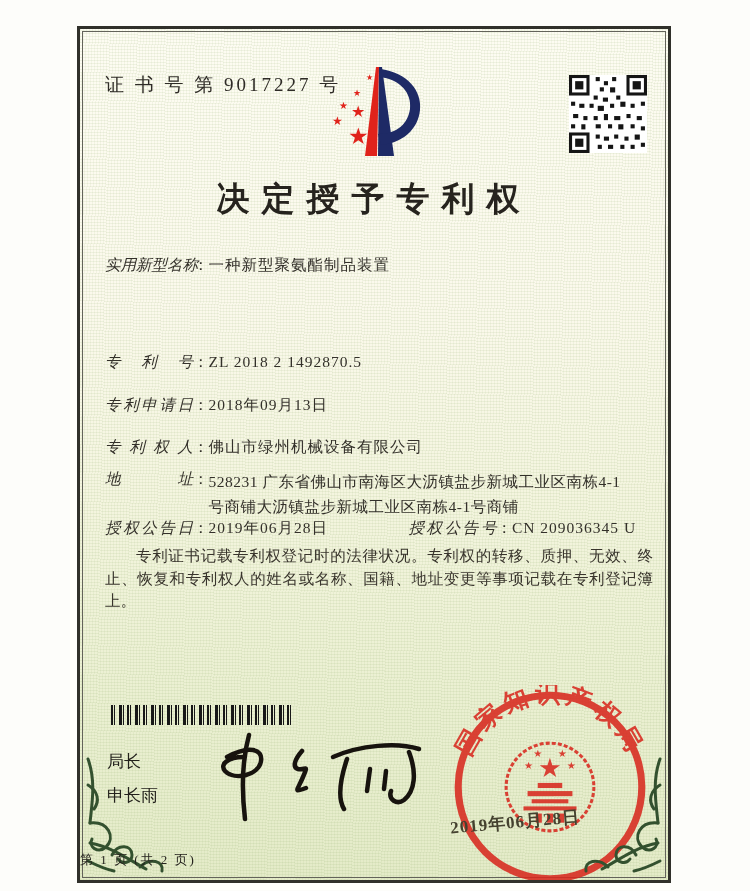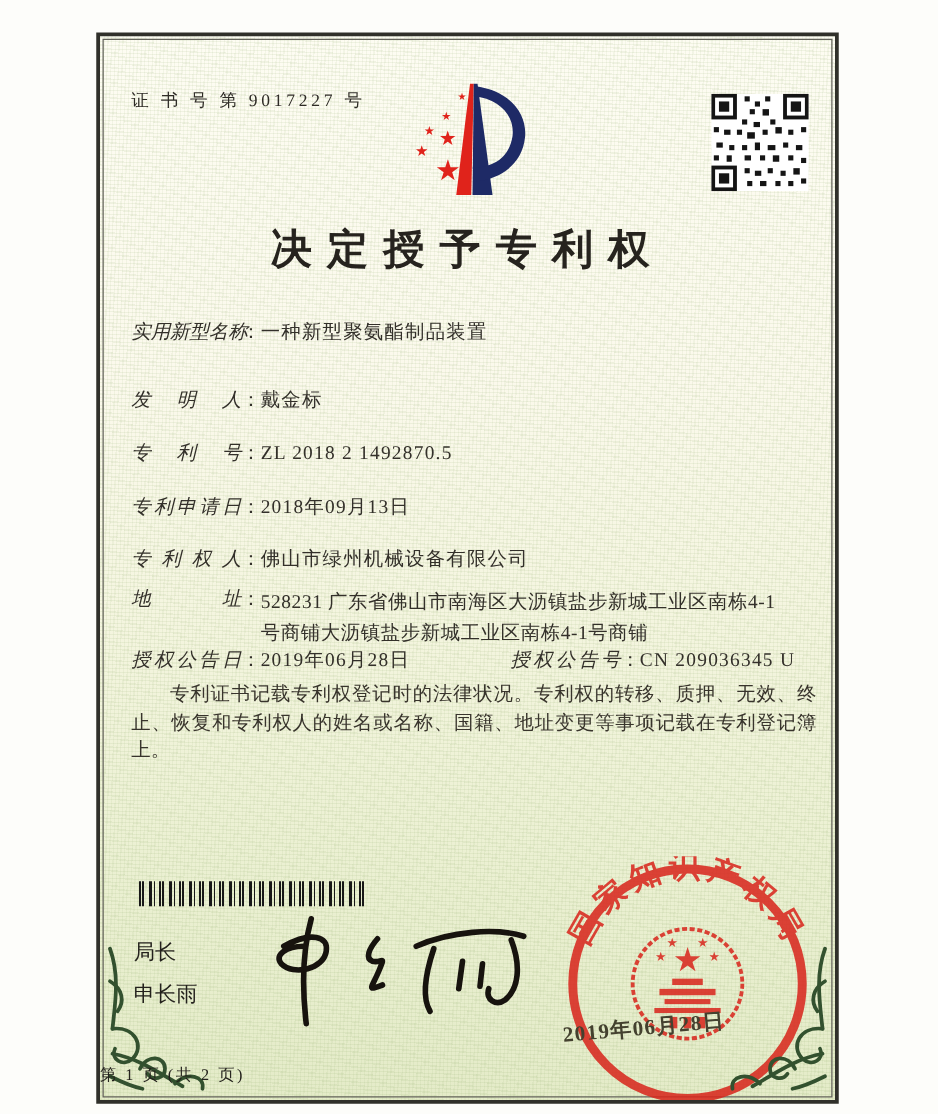--- a/index.html
+++ b/index.html
@@ -5,21 +5,21 @@
   html,body{margin:0;padding:0;width:750px;height:891px;background:#fdfdfa;overflow:hidden;
     font-family:"Liberation Serif",serif;}
   .scan{position:relative;width:750px;height:891px;}
   .frame{position:absolute;left:77px;top:26px;width:588px;height:851px;
     border:3px solid #30302a;box-sizing:content-box;overflow:hidden;
     background:
       repeating-linear-gradient(92deg, rgba(124,158,86,0.08) 0 1px, rgba(255,255,255,0) 1px 3px),
       repeating-linear-gradient(2deg, rgba(124,158,86,0.10) 0 1px, rgba(255,255,255,0) 1px 3px),
       linear-gradient(180deg,#fdfcf2 0%,#fbf9ec 32%,#f4f5df 55%,#ebf0d2 78%,#e4ebc8 100%);}
   .frame-inner{position:absolute;inset:2px;border:1px solid #63635a;pointer-events:none;}
-  .cert-no{position:absolute;left:25px;top:43px;font-size:14px;letter-spacing:3px;color:#2e2b26;}
+  .cert-no{position:absolute;left:25px;top:43px;font-size:19px;letter-spacing:3px;color:#2e2b26;}
   .logo{position:absolute;left:235px;top:30px;width:150px;height:114px;}
   .logo .star{position:absolute;color:#e0231b;line-height:1;}
   .qr{position:absolute;left:489px;top:46px;width:78px;height:78px;}
   .title{position:absolute;left:0;top:148px;width:100%;margin:0;text-align:center;
     font-size:33px;font-weight:bold;letter-spacing:12px;color:#26231e;}
   .row{position:absolute;left:25px;width:548px;font-size:15.5px;color:#33302a;white-space:nowrap;}
   .flabel{display:inline-block;width:88px;text-align:justify;text-align-last:justify;vertical-align:top;font-style:italic;}
   .fval{letter-spacing:1px;}
   .row-addr{white-space:normal;}
   .fval-wrap{display:inline-block;width:424px;vertical-align:top;line-height:25px;letter-spacing:0.5px;}
@@ -122,23 +122,20 @@
         <rect x="60" y="68" width="4" height="4"></rect>
           <rect x="70" y="66" width="4" height="4"></rect>
       </g>
     </svg>
 
     <h1 class="title">决定授予专利权</h1>
 
     <div class="row" style="top:226px">
       <span class="flabel">实用新型名称</span><span>：</span><span class="fval">一种新型聚氨酯制品装置</span>
     </div>
-    <div class="row" style="top:281px">
-      <span class="flabel">发明人</span><span>：</span><span class="fval">戴金标</span>
-    </div>
     <div class="row" style="top:323px">
       <span class="flabel">专利号</span><span>：</span><span class="fval">ZL 2018 2 1492870.5</span>
     </div>
     <div class="row" style="top:366px">
       <span class="flabel">专利申请日</span><span>：</span><span class="fval">2018年09月13日</span>
     </div>
     <div class="row" style="top:408px">
       <span class="flabel">专利权人</span><span>：</span><span class="fval">佛山市绿州机械设备有限公司</span>
     </div>
     <div class="row row-addr" style="top:440px">

